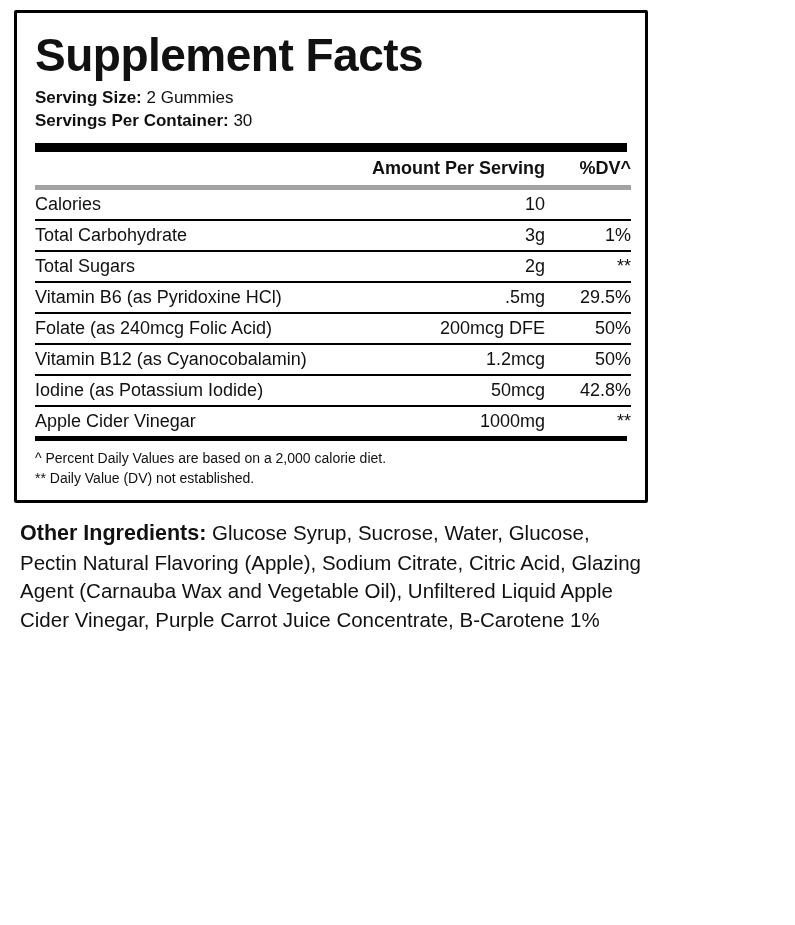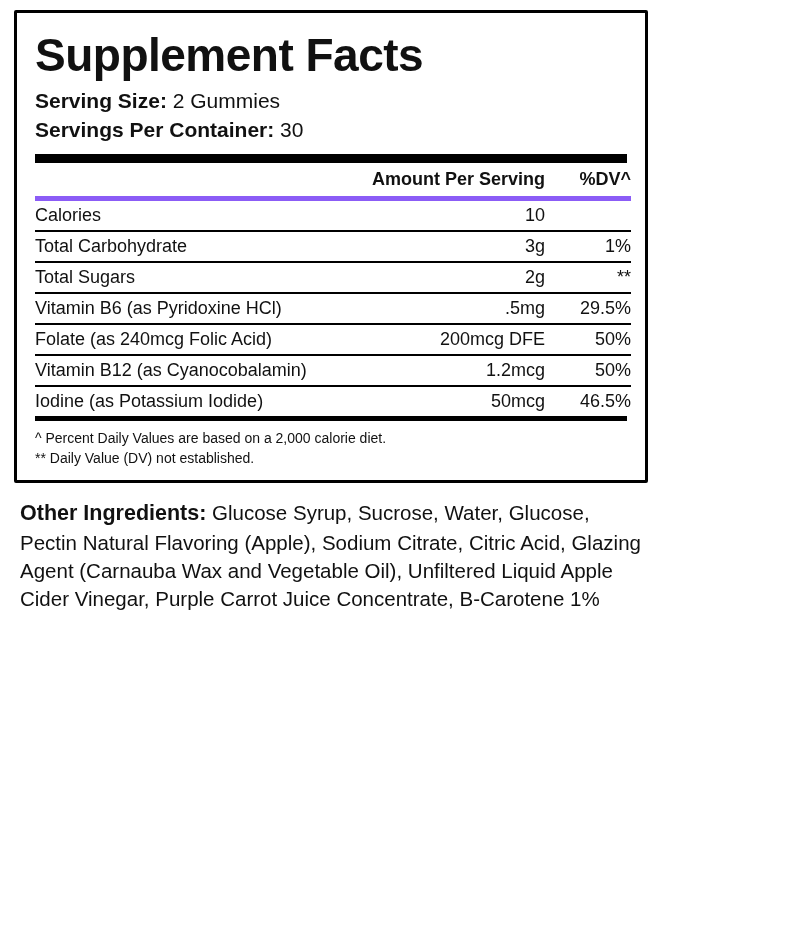--- a/index.html
+++ b/index.html
@@ -33,21 +33,21 @@
 
   .sf-title {
     font-size: 46px;
     font-weight: bold;
     letter-spacing: -0.5px;
     line-height: 1.05;
     margin: 4px 0 8px 2px;
   }
 
   .serving-line {
-    font-size: 21px;
+    font-size: 17px;
     line-height: 1.35;
     margin-left: 2px;
   }
   .serving-line .lbl { font-weight: bold; }
   .serving-line .val { font-weight: normal; }
 
   .rule-thick {
     border-top: 9px solid #000;
     margin: 10px 2px 0 2px;
   }
@@ -69,21 +69,21 @@
   table.facts tr.hdr td {
     font-weight: bold;
     padding-top: 6px;
     padding-bottom: 6px;
   }
   td.name { text-align: left; }
   td.amt  { text-align: right; white-space: nowrap; padding-right: 4px; }
   td.dv   { text-align: right; white-space: nowrap; width: 86px; }
 
   tr.rowline td { border-top: 2px solid #000; }
-  tr.rowline-thick td { border-top: 5px solid #8b5cf6; }
+  tr.rowline-thick td { border-top: 5px solid #a3a3a3; }
 
   .ind1 { padding-left: 34px; }
   .ind2 { padding-left: 64px; }
 
   .footnotes {
     font-size: 14px;
     line-height: 1.4;
     margin: 8px 2px 2px 2px;
   }
 
@@ -161,23 +161,28 @@
 
         <tr class="rowline">
           <td class="name">Vitamin B12 (as Cyanocobalamin)</td>
           <td class="amt">1.2mcg</td>
           <td class="dv">50%</td>
         </tr>
 
         <tr class="rowline">
           <td class="name">Iodine (as Potassium Iodide)</td>
           <td class="amt">50mcg</td>
-          <td class="dv">46.5%</td>
+          <td class="dv">42.8%</td>
         </tr>
 
+        <tr class="rowline">
+          <td class="name">Apple Cider Vinegar</td>
+          <td class="amt">1000mg</td>
+          <td class="dv">**</td>
+        </tr>
 
       </tbody>
     </table>
 
     <div class="rule-med"></div>
 
     <div class="footnotes">
       <div>^ Percent Daily Values are based on a 2,000 calorie diet.</div>
       <div>** Daily Value (DV) not established.</div>
     </div>

